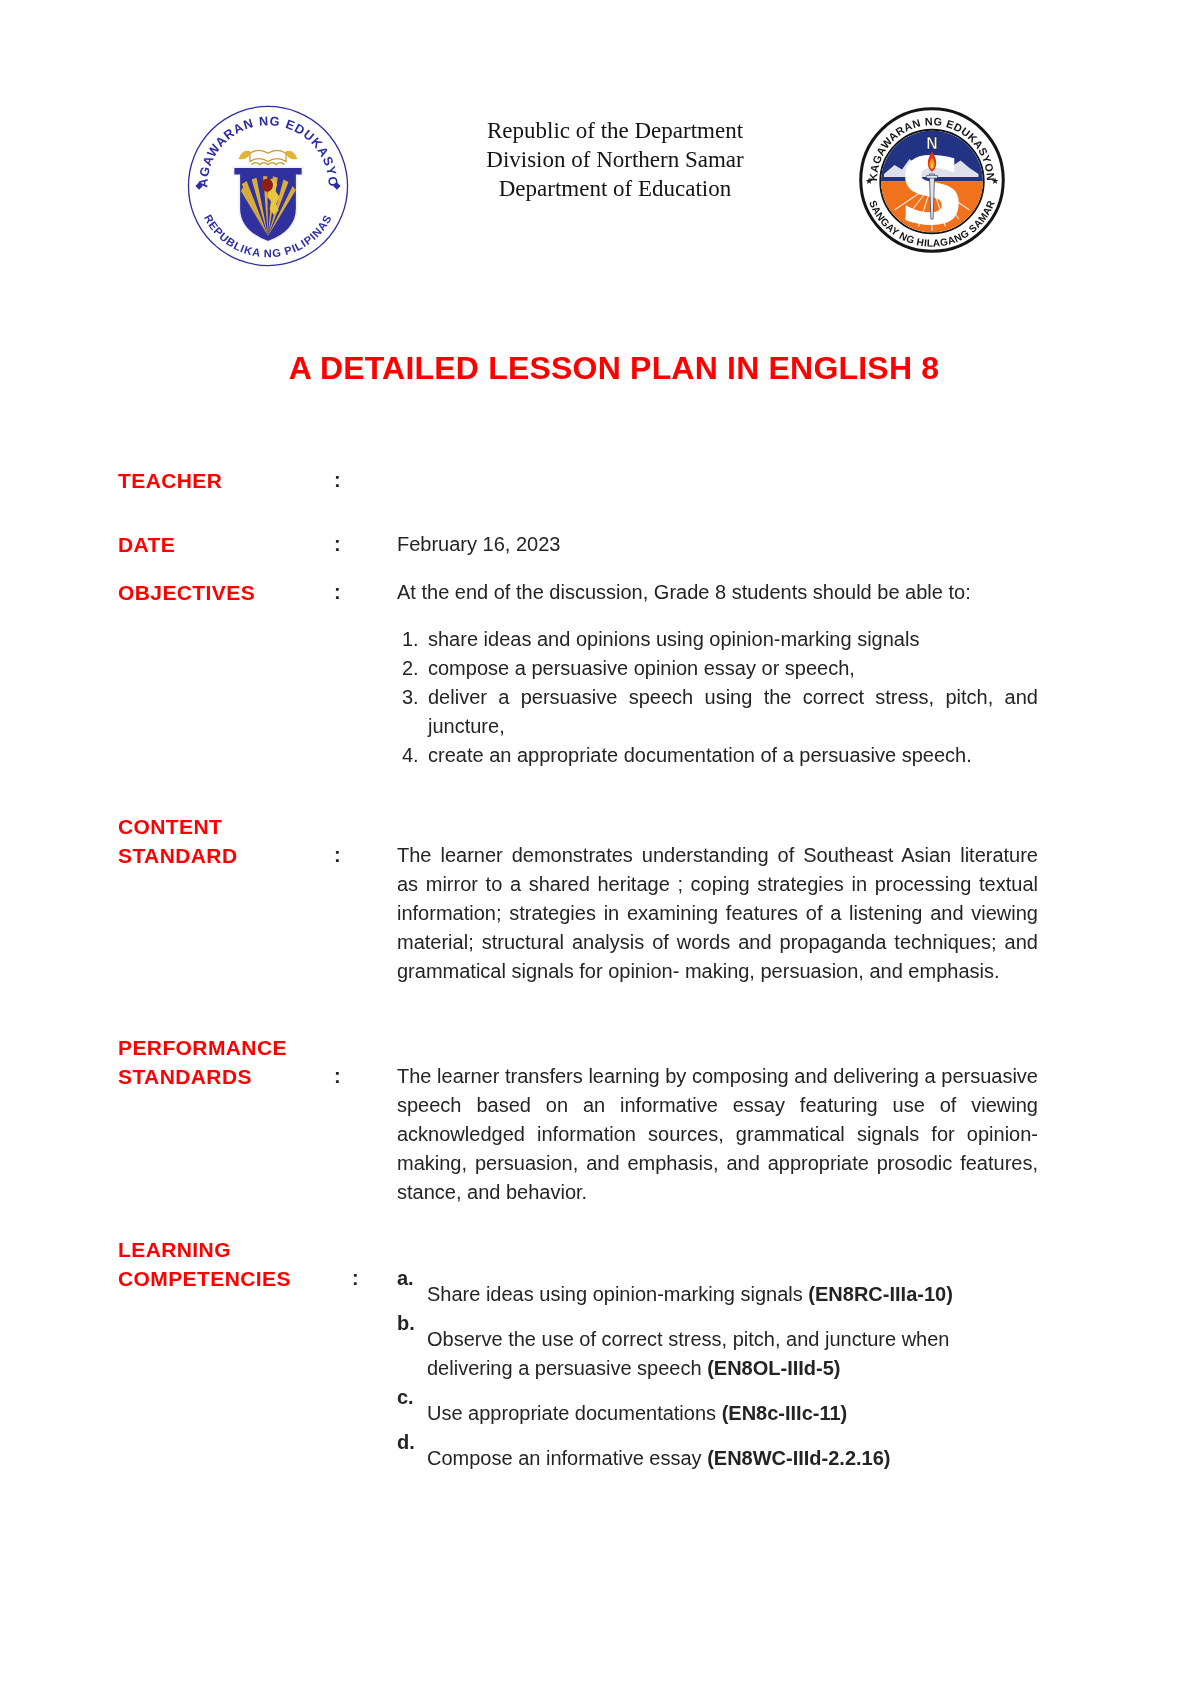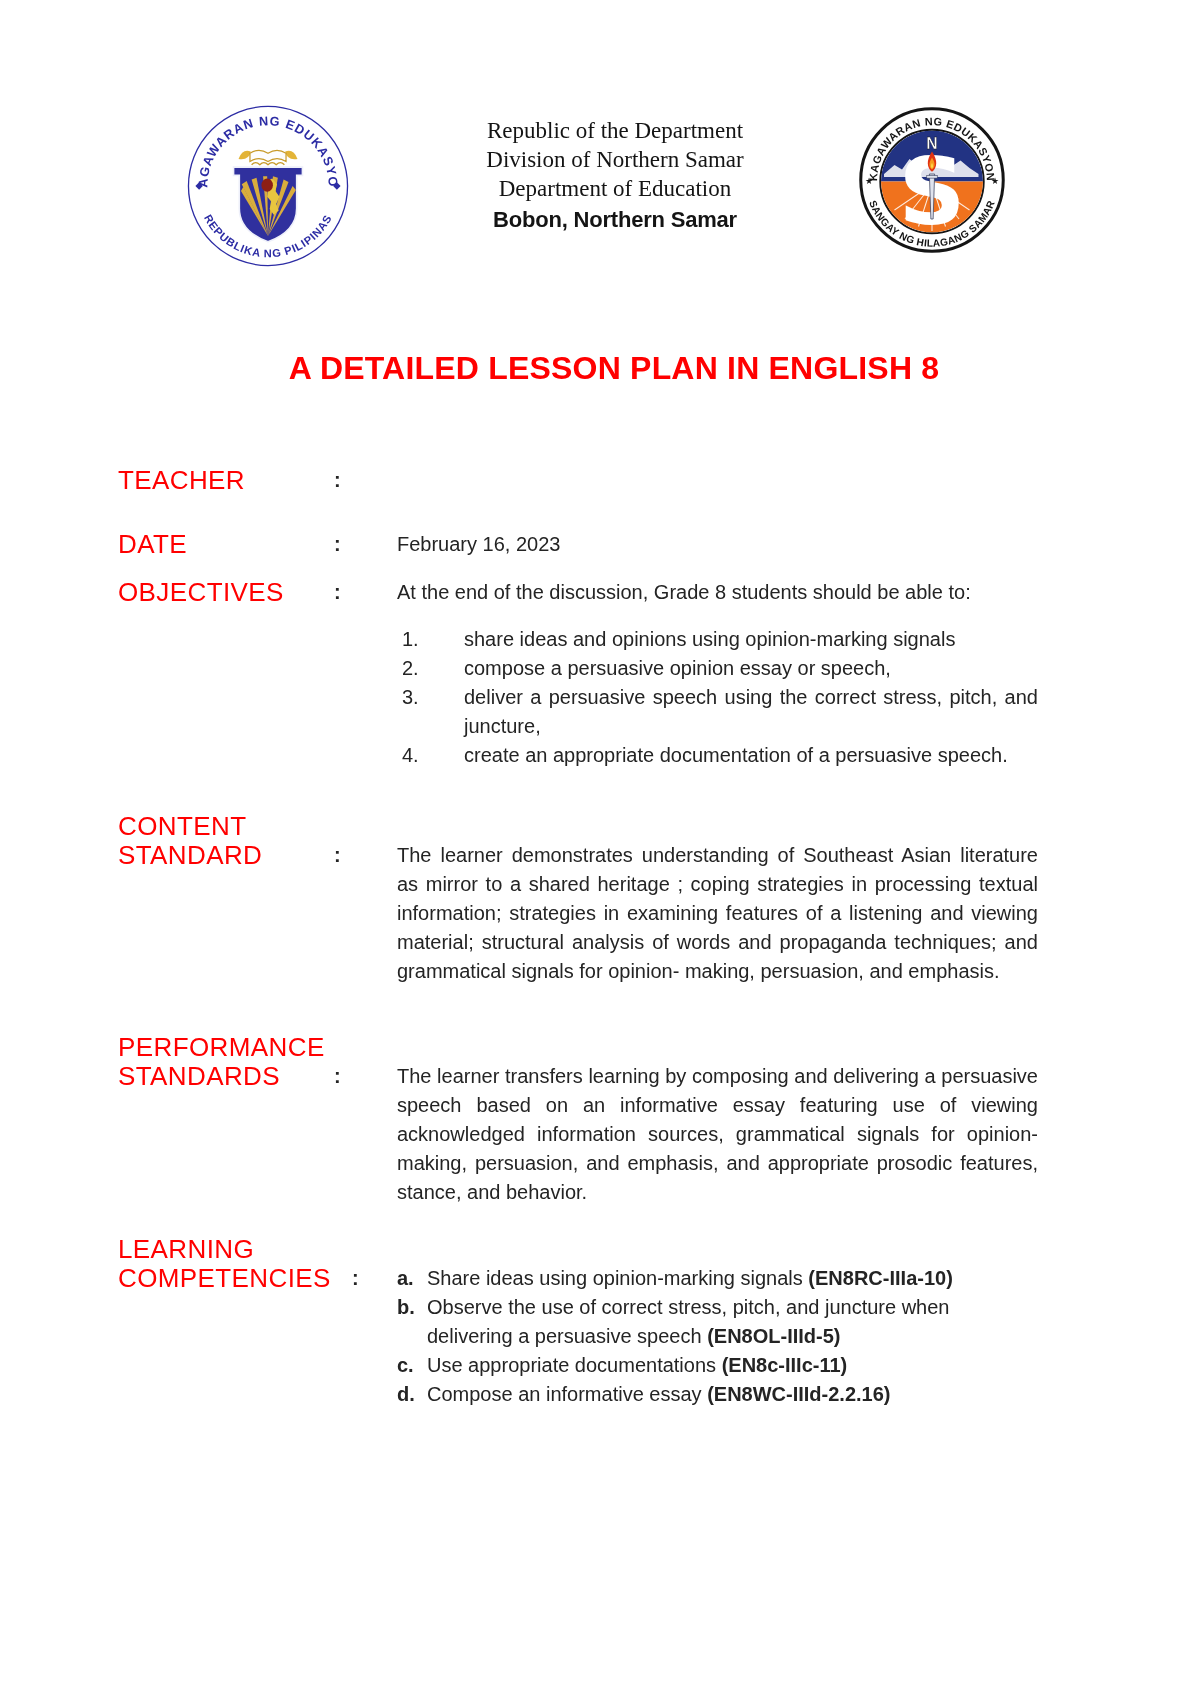--- a/index.html
+++ b/index.html
@@ -33,40 +33,40 @@
   .doc-title{
     position:absolute;left:14px;top:349px;width:1200px;
     text-align:center;
     font-size:32px;line-height:38px;font-weight:bold;
     color:var(--accent,#ff0000);
     letter-spacing:.2px;
   }
   
   .lbl{
     position:absolute;left:118px;width:265px;
-    font-size:26px;line-height:29px;font-weight:normal;
+    font-size:21px;line-height:29px;font-weight:bold;
     color:var(--accent,#ff0000);
     letter-spacing:.4px;
   }
   .sep{
     position:absolute;left:334px;width:20px;
     font-size:20px;line-height:29px;font-weight:bold;
   }
   .sep-wide{left:352px;}
   .val{
     position:absolute;left:397px;width:641px;
     font-size:20px;line-height:29px;
   }
   .para{text-align:justify;}
   .obj-item{display:flex;}
   .obj-num{width:31px;flex:none;padding-left:5px;box-sizing:border-box;}
-  .obj-text{flex:1;display:block;text-align:justify;margin-left:36px;}
+  .obj-text{flex:1;display:block;text-align:justify;}
   .comp-item{display:flex;}
   .comp-prefix{width:30px;flex:none;font-weight:bold;}
-  .comp-body{flex:1;display:block;}
+  .comp-body{flex:1;display:block;margin-top:16px;}
   .comp-code{font-weight:bold;}
 </style>
 </head>
 <body>
 
 <div class="page">
 
   <svg class="logo logo-left" viewBox="0 0 200 200">
     <circle cx="100" cy="100" r="97" fill="#ffffff" style="stroke:var(--seal_blue)" stroke-width="1.6"></circle>
     <defs>
@@ -102,21 +102,20 @@
       </g>
       <path d="M96,96 l9,-5 6,7 -2,8 5,7 -4,9 3,8 -6,5 -5,-7 2,-9 -5,-6 1,-8 z" fill="#e8c53f"></path>
       <ellipse cx="99" cy="99" rx="7" ry="8" style="fill:var(--seal_map_red)"></ellipse>
     </g>
   </svg>
 
   <div class="header-text">
     <div class="header-line">Republic of the Department</div>
     <div class="header-line">Division of Northern Samar</div>
     <div class="header-line">Department of Education</div>
-    <div class="header-location">Bobon, Northern Samar</div>
   </div>
 
   <svg class="logo logo-right" viewBox="0 0 200 200">
     <circle cx="100" cy="100" r="95" fill="#ffffff" stroke="#151515" stroke-width="4"></circle>
     <defs>
       <path id="divTop" d="M 27,100 A 73,73 0 0 1 173,100"></path>
       <path id="divBottom" d="M 11,100 A 89,89 0 0 0 189,100"></path>
       <clipPath id="coreClip">
           <circle cx="100" cy="102" r="68"></circle>
         </clipPath>

